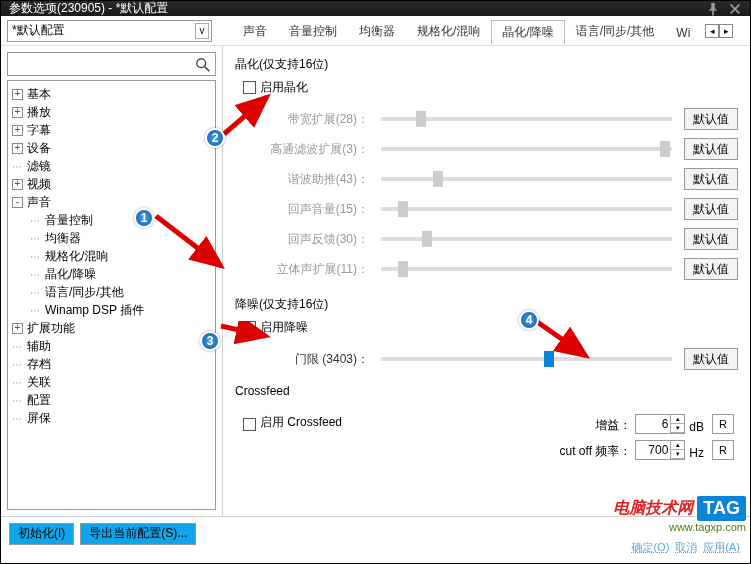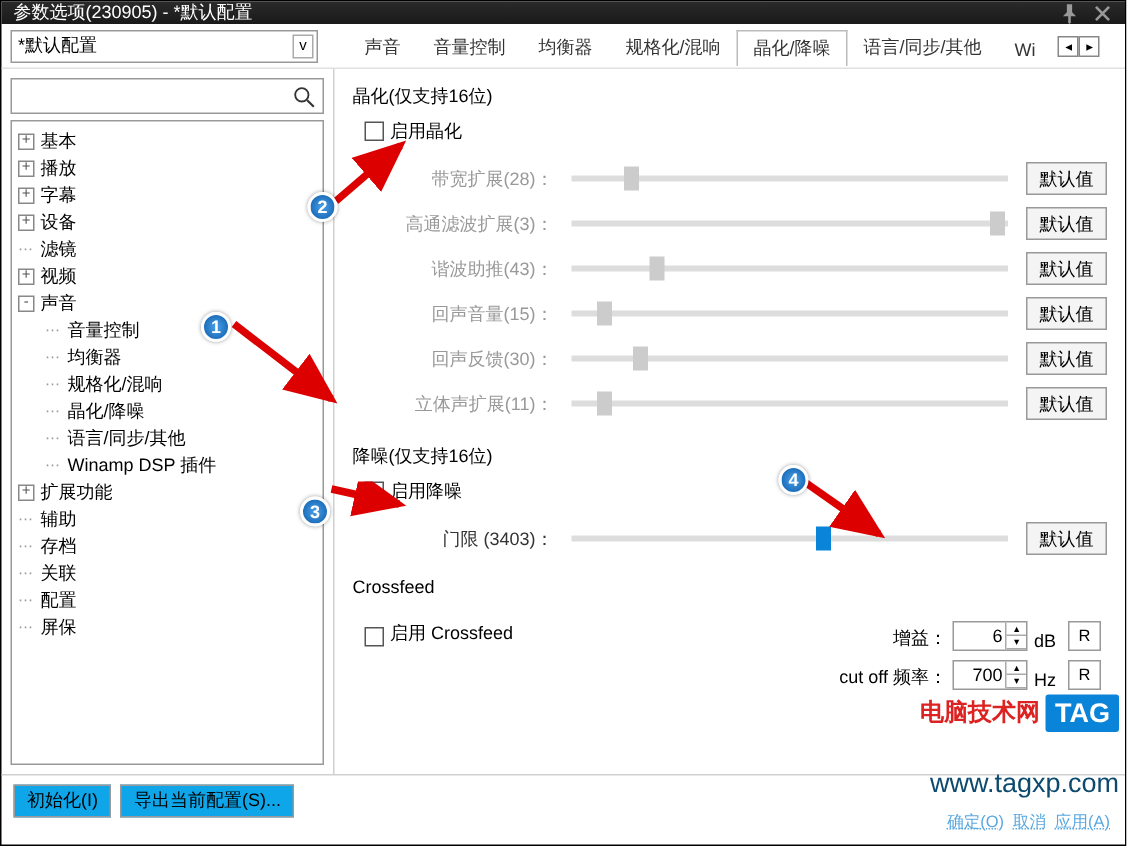--- a/index.html
+++ b/index.html
@@ -41,22 +41,22 @@
 .spinner { width: 50px; height: 20px; border: 1px solid #999; display: flex; align-items: center; }
 .spinner input { width: 34px; border: none; text-align: right; font-size: 12px; padding-right: 2px; outline: none; }
 .spin-btns { width: 14px; display: flex; flex-direction: column; border-left: 1px solid #aaa; }
 .spin-btns div { height: 9px; font-size: 7px; display: flex; align-items: center; justify-content: center; border-bottom: 1px solid #aaa; }
 .rbtn { width: 22px; height: 20px; border: 1px solid #999; display: flex; align-items: center; justify-content: center; font-size: 11px; margin-left: 4px; }
 .footer { height: 34px; border-top: 1px solid #d0d0d0; display: flex; align-items: center; padding: 0 8px; gap: 6px; }
 .fbtn { height: 22px; border: 1px solid #999; background: #0ea5e9; font-size: 12px; padding: 0 8px; display: flex; align-items: center; }
 .annot-circle { position: absolute; width: 20px; height: 20px; border-radius: 50%; background: radial-gradient(#4aa0e8,#0b5aa8); color: #fff; font-size: 12px; font-weight: bold; display: flex; align-items: center; justify-content: center; border: 2px solid #fff; box-shadow: 0 0 3px rgba(0,0,0,.4); pointer-events: none; }
 .annot-arrow { position: absolute; pointer-events: none; }
 .watermark { position: absolute; right: 4px; bottom: 30px; text-align: right; pointer-events: none; }
-.watermark .l1 { color: #d22; font-weight: bold; font-size: 16px; }
-.watermark .l2 { color: #0c4a6e; font-size: 18px; margin-top: 24px; }
+.watermark .l1 { color: #d22; font-weight: bold; font-size: 16px; font-style: italic; }
+.watermark .l2 { color: #4d7c0f; font-size: 11px; }
 .watermark .tag { display: inline-block; background: #0a84d8; color: #fff; font-weight: bold; padding: 2px 6px; font-size: 18px; margin-left: 4px; border-radius: 2px; vertical-align: middle; }
 .footer-links { position: absolute; right: 10px; bottom: 8px; font-size: 11px; color: #5aa8e0; display: flex; gap: 6px; }
 .footer-links span { text-decoration: underline dotted; }
 .cf-section { margin-top: 10px; }
 .cf-header { font-size: 12px; margin-bottom: 16px; }
 .enable-cf-row { display: flex; align-items: flex-end; font-size: 12px; margin-left: 8px; margin-bottom: 6px; }
 .cf-ctrl { display: flex; align-items: flex-end; justify-content: flex-end; gap: 4px; margin-bottom: 6px; font-size: 12px; padding-right: 4px; }
 </style>
 </head>
 <body>

